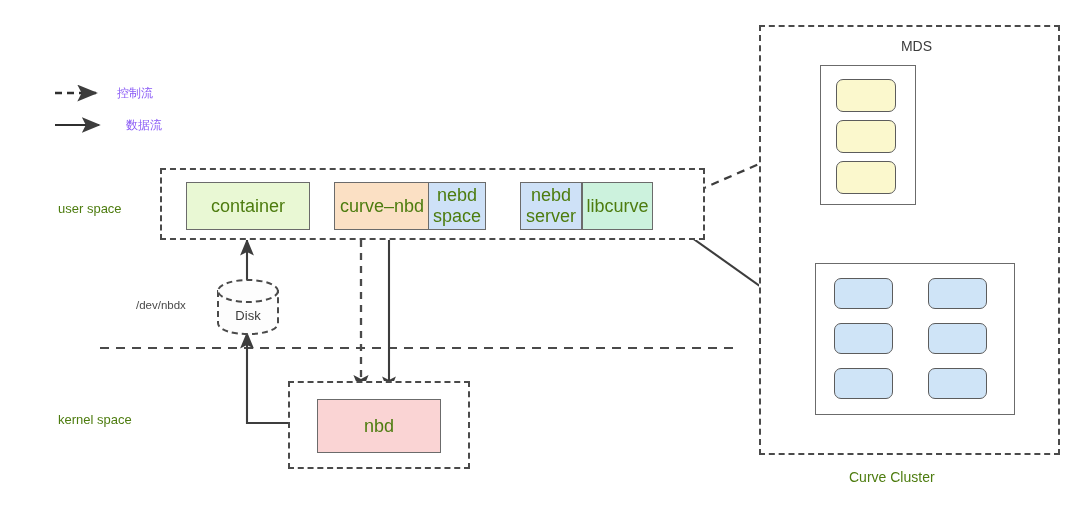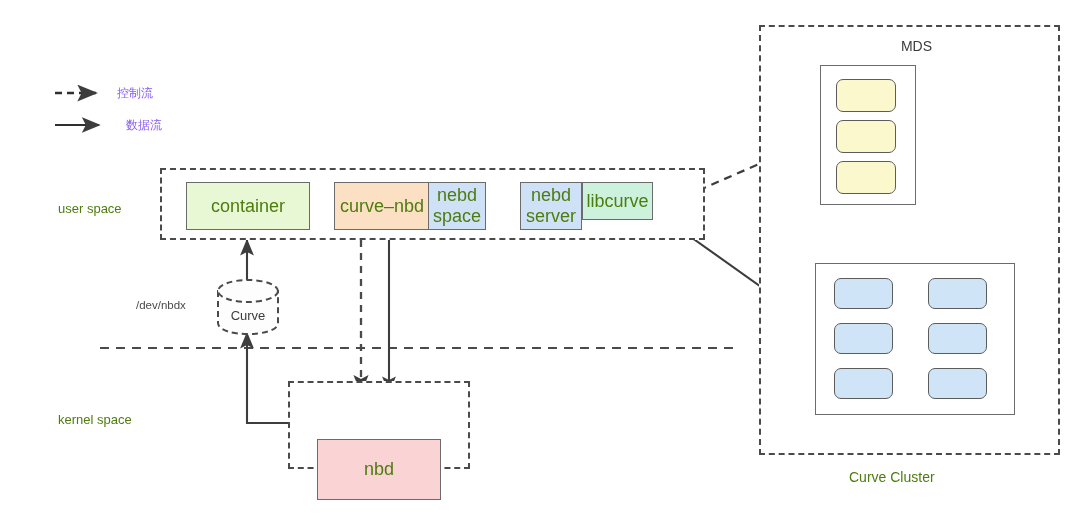--- a/index.html
+++ b/index.html
@@ -165,37 +165,37 @@
     <span>nebd</span>
     <span class="n-line2">space</span>
   </div>
 
   <div class="node" style="left:520px; top:182px; width:62px; height:48px; background:#cee1f7;
               flex-direction:column;">
     <span>nebd</span>
     <span class="n-line2">server</span>
   </div>
 
-  <div class="node" style="left:582px; top:182px; width:71px; height:38px; background:#ccf2dd;">
+  <div class="node" style="left:582px; top:182px; width:71px; height:48px; background:#ccf2dd;">
     <span>libcurve</span>
   </div>
 
   <div class="sectlabel" style="left:136px; top:299px; font-size:11.5px; color:#4a4a4a;">/dev/nbdx</div>
 
   <div class="disk-wrap" style="left:216px; top:278px; width:64px; height:58px;">
     <svg width="64" height="58" viewBox="0 0 64 58" xmlns="http://www.w3.org/2000/svg">
       <path d="M2,13 L2,45 C2,52 16,56 32,56 C48,56 62,52 62,45 L62,13 Z" fill="#fdfdfd" stroke="#4a4a4a" stroke-width="2" stroke-dasharray="6,4"></path>
       <ellipse cx="32" cy="13" rx="30" ry="11" fill="#fdfdfd" stroke="#4a4a4a" stroke-width="2" stroke-dasharray="6,4"></ellipse>
     </svg>
-    <div class="disk-text" style="top:30px;">Curve</div>
+    <div class="disk-text" style="top:30px;">Disk</div>
   </div>
 
   <div class="dashgroup" style="left:288px; top:381px; width:182px; height:88px;"></div>
 
-  <div class="node" style="left:317px; top:399px; width:124px; height:61px; background:#fad4d4;margin-top:40px;">
+  <div class="node" style="left:317px; top:399px; width:124px; height:54px; background:#fad4d4;">
     <span>nbd</span>
   </div>
 
   <div class="dashgroup" style="left:759px; top:25px; width:301px; height:430px;"></div>
 
   <div class="grouptitle" style="left:812px; top:38px; width:120px;">MDS</div>
 
   <div class="plainbox" style="left:820px; top:65px; width:96px; height:140px;"></div>
 
   <div class="chip" style="left:836px; top:79px; width:60px; height:33px; background:#fbf8cd;"></div>

